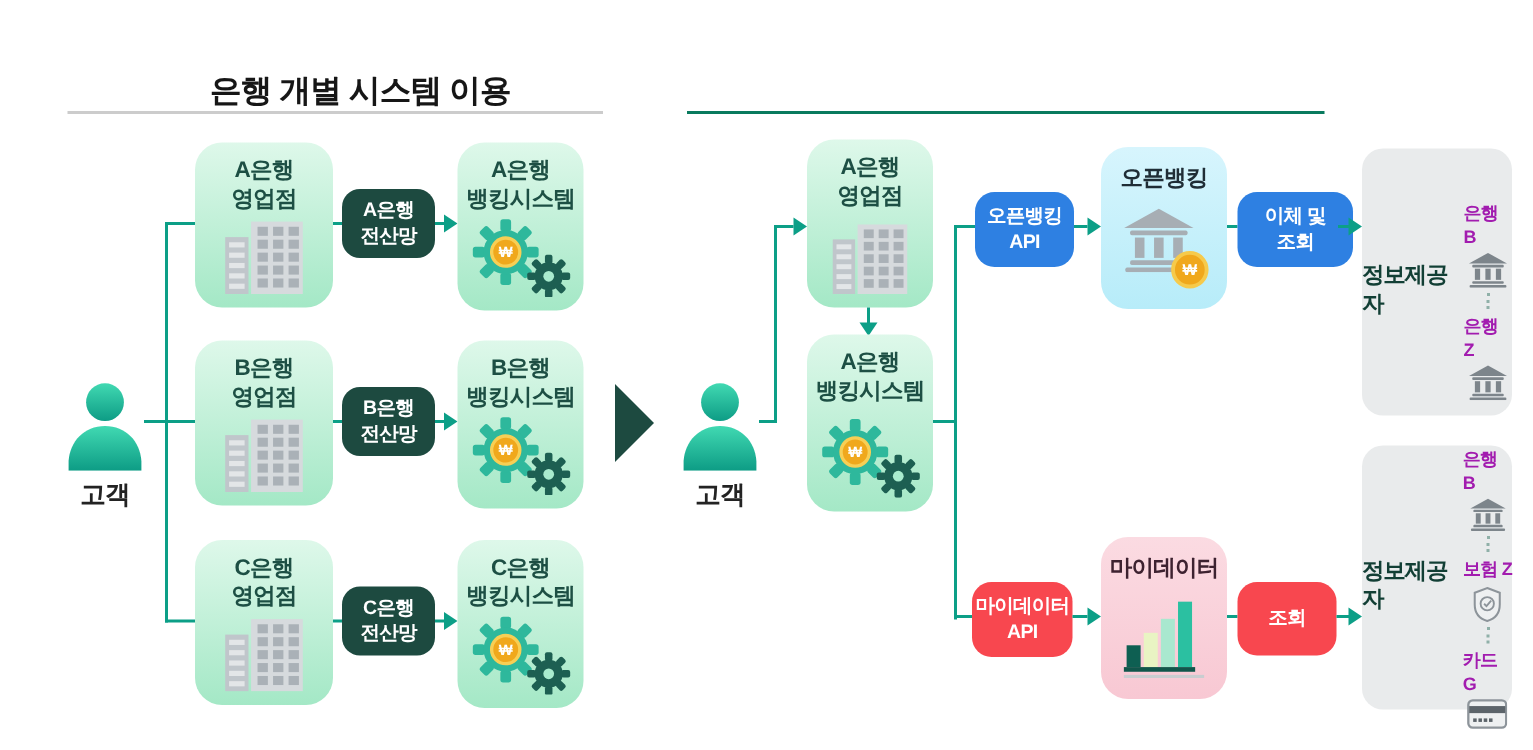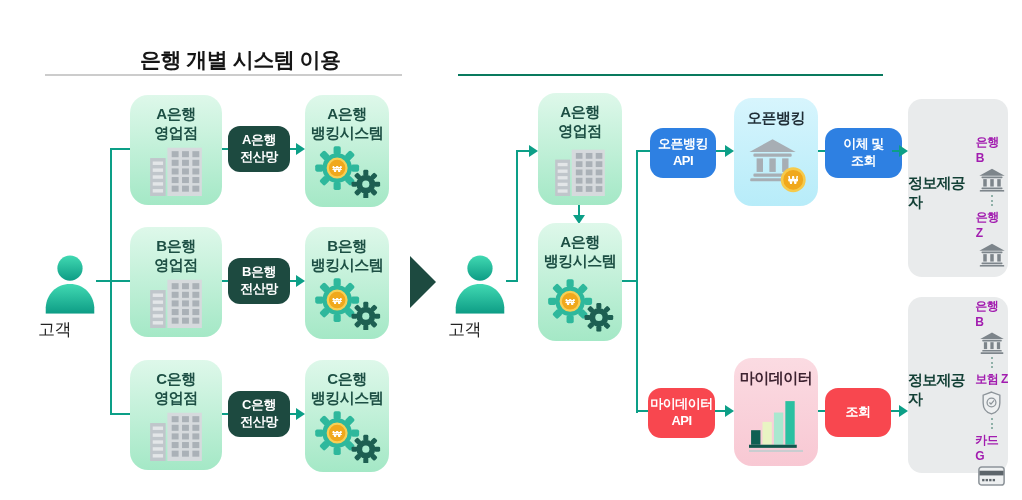--- a/index.html
+++ b/index.html
@@ -44,21 +44,21 @@
   .hub .icn{margin-top:10px;}
   
   .panel{position:absolute;background:#e9ebec;border-radius:14px;display:flex;flex-direction:row;
          align-items:center;padding-top:9px;box-sizing:border-box;}
   .panel-title{font-size:15px;font-weight:bold;color:#123f35;letter-spacing:-0.8px;}
   .pitems{display:flex;flex-direction:column;align-items:center;}
   .pitem{display:flex;flex-direction:column;align-items:center;gap:3px;}
   .pitem-label{font-size:12px;font-weight:bold;color:#a21caf;letter-spacing:-0.5px;}
   .vdots{height:11px;border-left:2px dotted #8fb0a8;margin:3px 0;}
   
-  .cust-label{position:absolute;width:64px;text-align:left;font-size:17px;font-weight:normal;
+  .cust-label{position:absolute;width:64px;text-align:center;font-size:17px;font-weight:bold;
               color:#232323;letter-spacing:-0.5px;}
   .big-tri{position:absolute;width:0;height:0;border-top:26px solid transparent;
            border-bottom:26px solid transparent;border-left:26px solid var(--dark,#1d4a40);}
 </style>
 </head>
 <body>
 
 <div class="canvas">
 
   <svg width="0" height="0" style="position:absolute">

